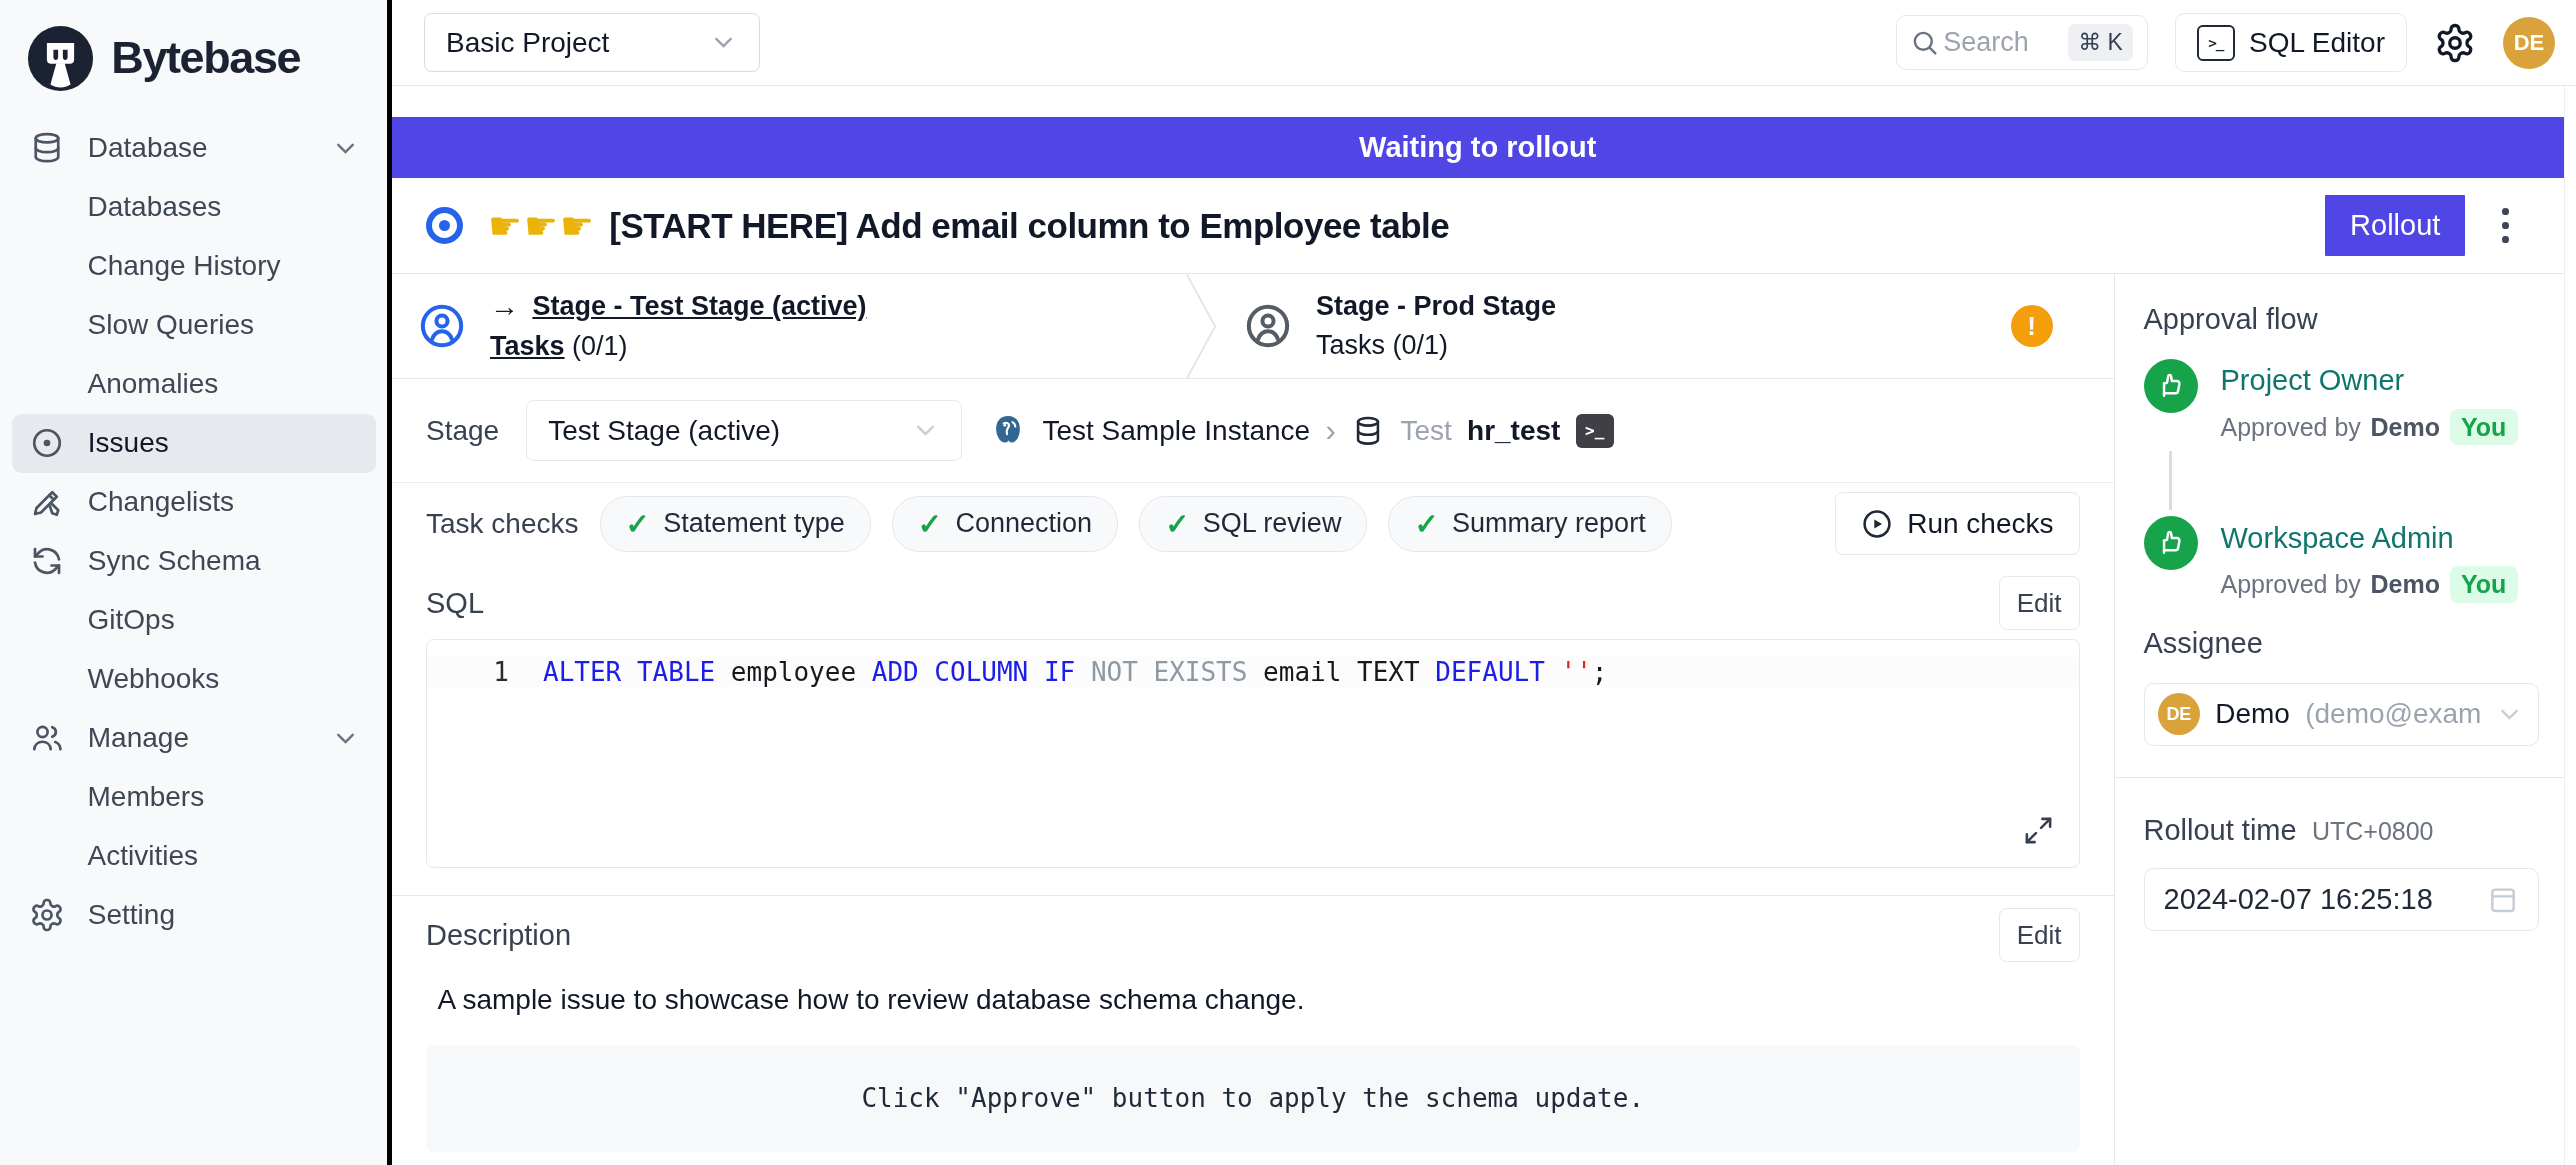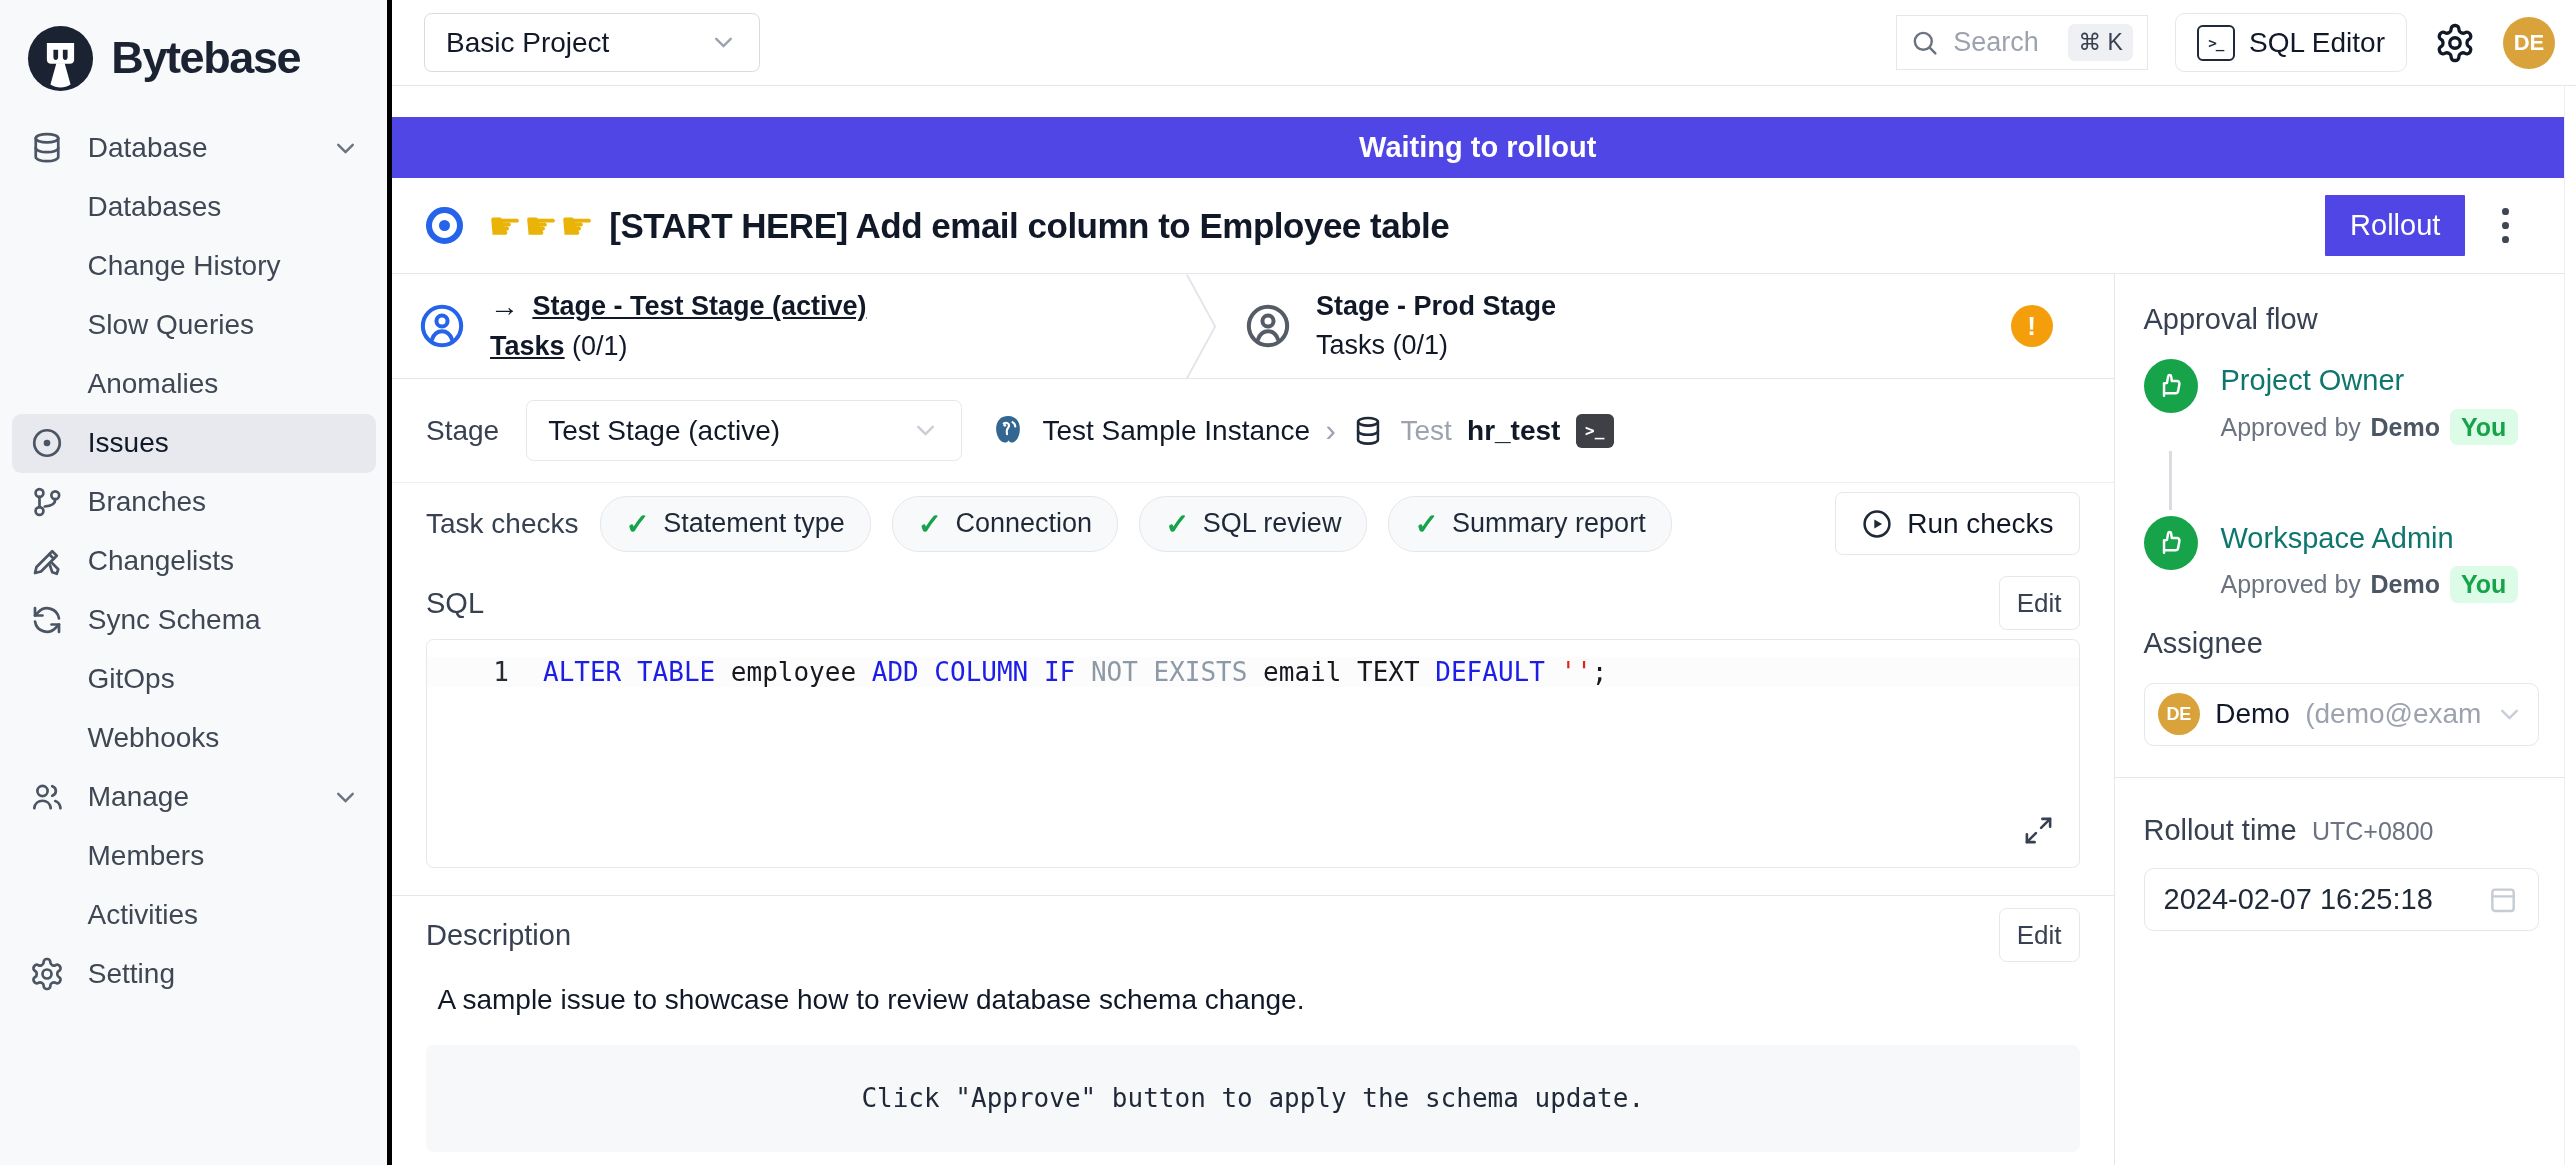--- a/index.html
+++ b/index.html
@@ -20,22 +20,22 @@
   .nav-item .chev{margin-left:auto;color:#6b7280;}
 
   
   .main{flex:1;display:flex;flex-direction:column;min-width:0;}
   .topbar{height:86px;min-height:86px;border-bottom:1px solid #e5e7eb;display:flex;align-items:center;
           padding:0 21px 0 32px;background:#fff;box-sizing:border-box;}
   .project-select{width:336px;height:59px;border:1px solid #d6dae1;border-radius:7.6px;display:flex;align-items:center;
                   padding:0 21px;font-size:28px;color:#111827;box-sizing:border-box;background:#fff;}
   .project-select .chev{margin-left:auto;color:#9ca3af;}
   .topbar-right{margin-left:auto;display:flex;align-items:center;gap:27px;}
-  .searchbox{width:252px;height:55px;border:1px solid #e5e7eb;border-radius:0;display:flex;align-items:center;
-             padding:0 13.4px;gap:14px;color:#9ca3af;font-size:27px;box-sizing:border-box;}
+  .searchbox{width:252px;height:55px;border:1px solid #e5e7eb;border-radius:10px;display:flex;align-items:center;
+             padding:0 13.4px;gap:4px;color:#9ca3af;font-size:27px;box-sizing:border-box;}
   .kbd{background:#eef0f3;border-radius:6.7px;padding:4.8px 10.5px;font-size:23px;color:#374151;margin-left:auto;white-space:nowrap;}
   .sqleditor-btn{height:59px;border:1px solid #e5e7eb;border-radius:9.6px;display:flex;align-items:center;gap:14.3px;
                  padding:0 21px;font-size:28px;color:#111827;background:#fff;box-sizing:border-box;}
   .term-ic{width:34px;height:32px;border:2.9px solid #1f2937;border-radius:5.7px;display:flex;align-items:center;justify-content:center;
            font-family:"DejaVu Sans Mono",monospace;font-size:14.3px;font-weight:bold;color:#1f2937;letter-spacing:-1px;}
   .avatar{width:52px;height:52px;border-radius:50%;background:#d9a23a;color:#fff;font-weight:700;font-size:22px;
           display:flex;align-items:center;justify-content:center;}
 
   .content{flex:1;display:flex;min-height:0;}
   .page{flex:1;display:flex;flex-direction:column;min-width:0;}
@@ -182,32 +182,20 @@
       <div class="nav-item selected">
         <span class="ic">
           <svg width="36" height="36" viewBox="0 0 24 24" fill="none" stroke="currentColor" stroke-width="1.8">
               <circle cx="12" cy="12" r="8.5"></circle>
               <circle cx="12" cy="12" r="2.2" fill="currentColor" stroke="none"></circle>
             </svg>
         </span>
         <span>Issues</span>
       </div>
 
-      <div class="nav-item">
-        <span class="ic">
-          <svg width="36" height="36" viewBox="0 0 24 24" fill="none" stroke="currentColor" stroke-width="1.8" stroke-linecap="round">
-            <circle cx="7" cy="6" r="2.6"></circle>
-              <circle cx="7" cy="18" r="2.6"></circle>
-              <circle cx="17.5" cy="7.5" r="2.6"></circle>
-              <path d="M7 8.6v6.8"></path>
-              <path d="M17.5 10.1c0 3.2-3.2 4.6-7 4.9"></path>
-          </svg>
-        </span>
-        <span>Branches</span>
-      </div>
 
       <div class="nav-item">
         <span class="ic">
           <svg width="36" height="36" viewBox="0 0 24 24" fill="none" stroke="currentColor" stroke-width="1.8" stroke-linecap="round" stroke-linejoin="round">
             <path d="M4 20l1-4L15.5 5.5l3 3L8 19z"></path>
               <path d="M13.5 7.5l3 3"></path>
               <path d="M15.5 13.5l4 4-1 3-3-1-1.5-4.5"></path>
           </svg>
         </span>
         <span>Changelists</span>

